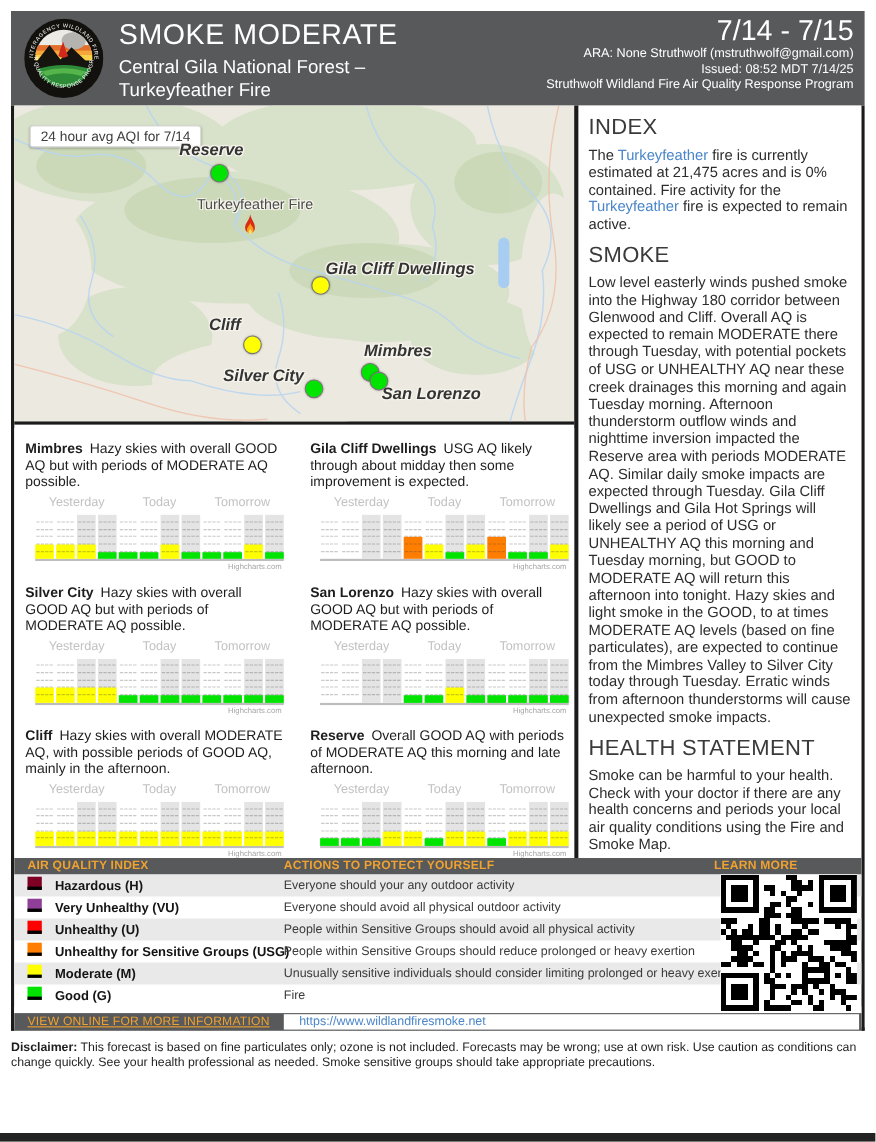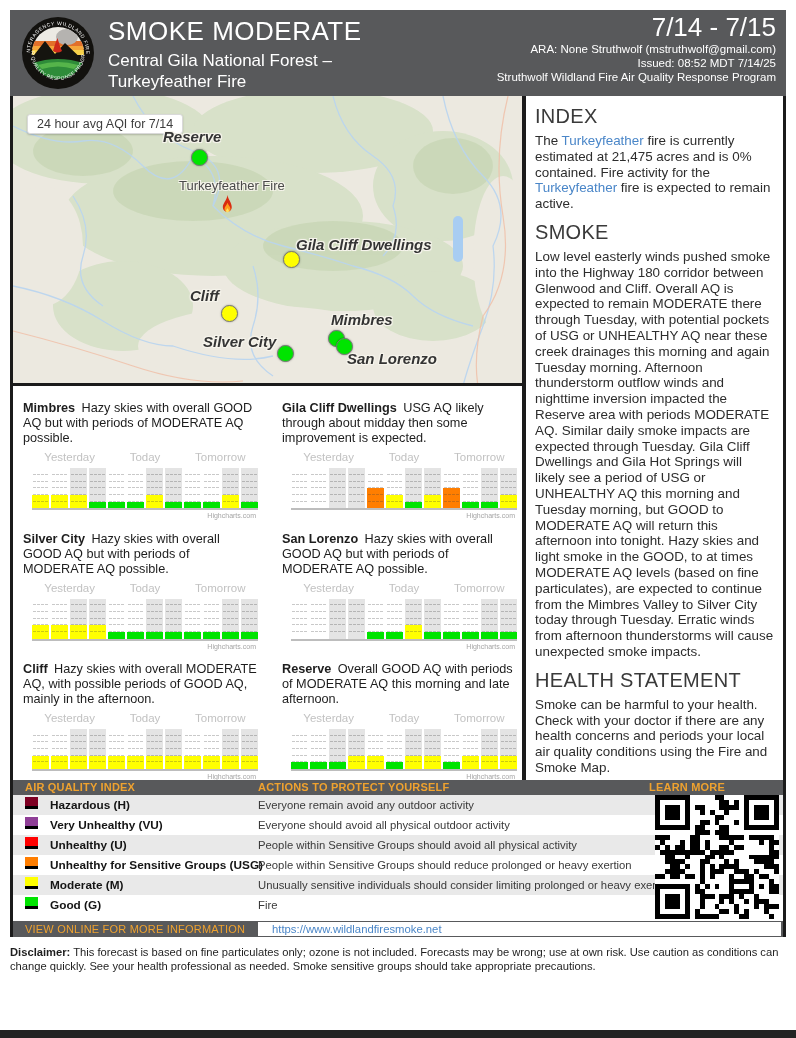--- a/index.html
+++ b/index.html
@@ -60,21 +60,21 @@
   .tbl-head{position:relative;height:15px;background:#58595b;}
   .tbl-head span{position:absolute;top:1px;font-size:11px;font-weight:bold;color:#efa22f;letter-spacing:.2px;}
   .th1{left:12px;} .th2{left:245px;} .th3{right:58px;}
   .tbl-row{position:relative;height:20px;}
   .tbl-row.odd{background:#e9e9e9;}
   .sw{position:absolute;left:12px;top:2px;width:13px;height:12px;border-bottom:3px solid #000;}
   .rlbl{position:absolute;left:37px;top:3px;font-weight:bold;font-size:11.8px;color:#141414;}
   .ract{position:absolute;left:245px;top:4px;font-size:11.3px;color:#3a3a3a;}
   .tbl-gap{height:6px;background:#fff;}
   .tbl-foot{position:relative;height:16px;background:#58595b;}
-  .foot-label{position:absolute;left:12px;top:2px;font-size:11px;color:#efa22f;letter-spacing:.2px;}
+  .foot-label{position:absolute;left:12px;top:2px;font-size:11px;color:#efa22f;letter-spacing:.2px;text-decoration:underline;}
   .foot-box{position:absolute;left:245px;right:2px;top:1px;bottom:1px;background:#fff;}
   .foot-link{display:block;font-size:11.3px;color:#4a86c8;padding:1px 0 0 14px;text-decoration:none;}
   .qr{position:absolute;left:642px;top:15px;width:124px;height:124px;background:#fff;z-index:5;}
 
   
   .disclaimer{position:absolute;left:10px;top:946px;width:776px;font-size:11.2px;line-height:13.6px;color:#1e1e1e;}
   .bottom-strip{position:absolute;left:0;top:1030px;width:796px;height:8px;background:#232323;}
 </style>
 </head>
 <body>
@@ -842,21 +842,21 @@
   <div class="aqi-table" data-interactable="false">
     <div class="tbl-head" data-interactable="false">
       <span class="th1" data-interactable="false">AIR QUALITY INDEX</span>
       <span class="th2" data-interactable="false">ACTIONS TO PROTECT YOURSELF</span>
       <span class="th3" data-interactable="false">LEARN MORE</span>
     </div>
     <div data-interactable="false" id="tblRows">
           <div class="tbl-row odd" data-interactable="false">
             <div class="sw" data-interactable="false" style="background: rgb(126, 0, 35);"></div>
             <div class="rlbl" data-interactable="false">Hazardous (H)</div>
-            <div class="ract" data-interactable="false">Everyone remain avoid any outdoor activity</div>
+            <div class="ract" data-interactable="false">Everyone should your any outdoor activity</div>
           </div>
           <div class="tbl-row" data-interactable="false">
             <div class="sw" data-interactable="false" style="background: rgb(143, 63, 151);"></div>
             <div class="rlbl" data-interactable="false">Very Unhealthy (VU)</div>
             <div class="ract" data-interactable="false">Everyone should avoid all physical outdoor activity</div>
           </div>
           <div class="tbl-row odd" data-interactable="false">
             <div class="sw" data-interactable="false" style="background: rgb(255, 0, 0);"></div>
             <div class="rlbl" data-interactable="false">Unhealthy (U)</div>
             <div class="ract" data-interactable="false">People within Sensitive Groups should avoid all physical activity</div>

